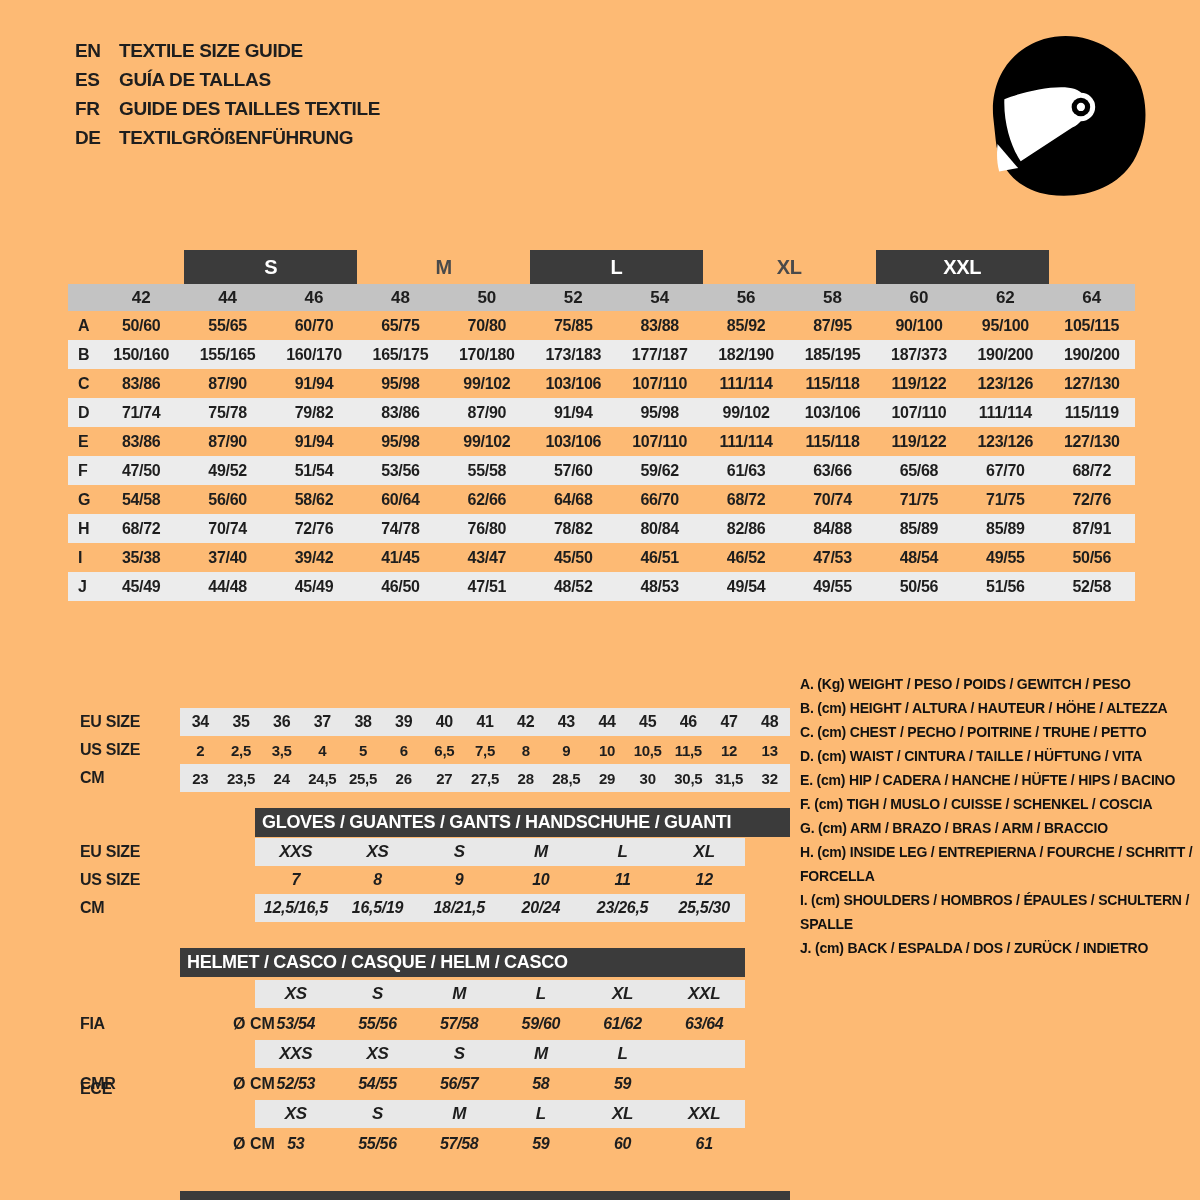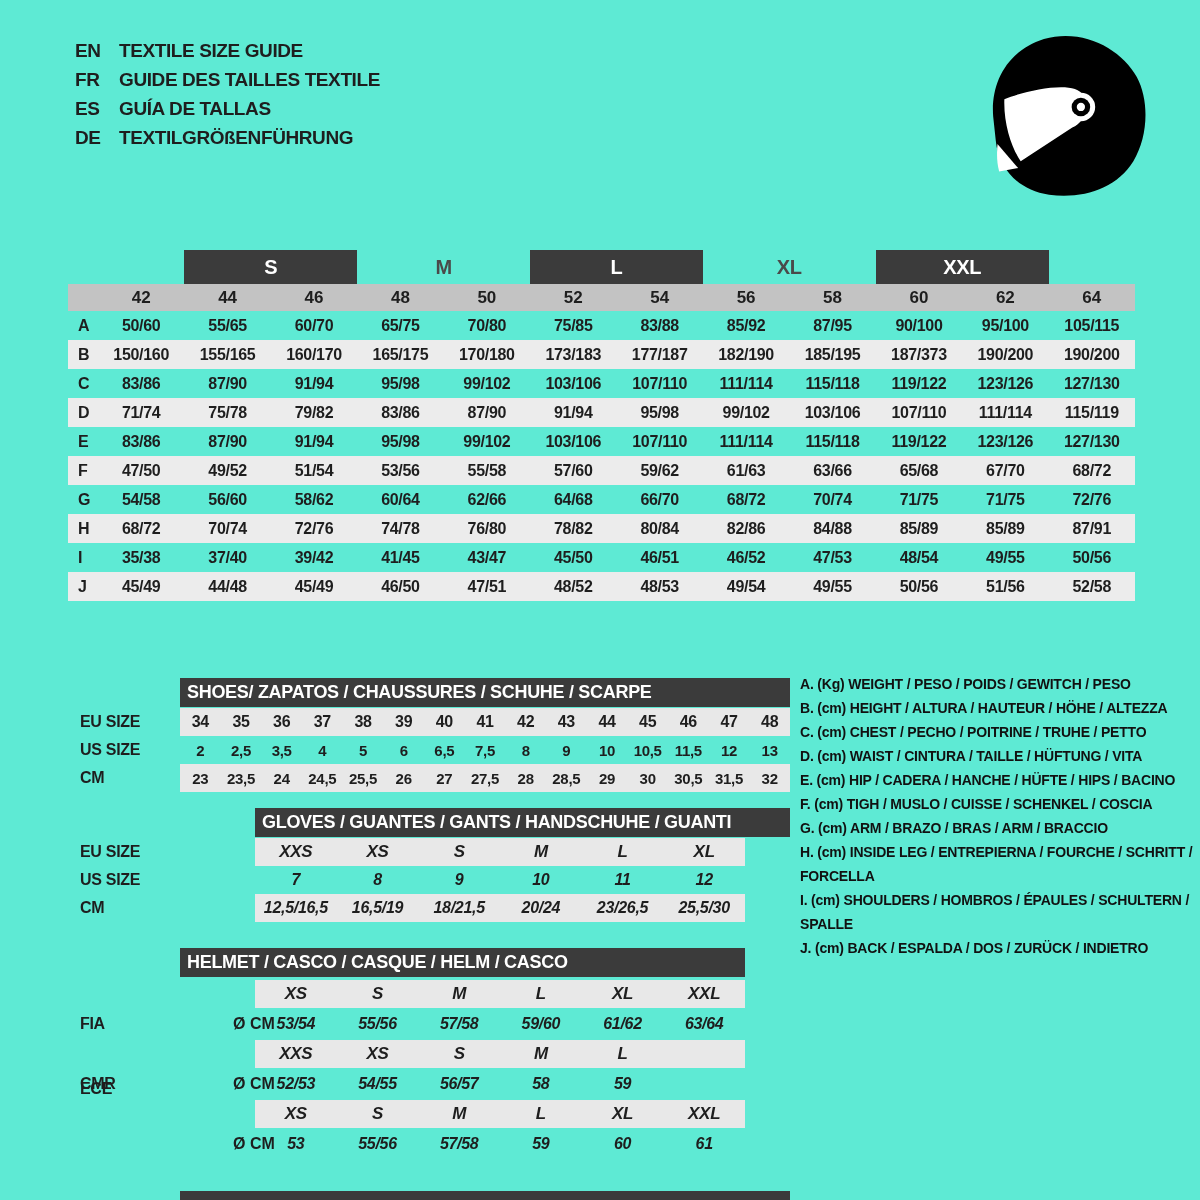--- a/index.html
+++ b/index.html
@@ -1,16 +1,16 @@
 <!DOCTYPE html>
 <html><head>
 <meta charset="utf-8">
 <style>
   html,body{margin:0;padding:0;background:#fff;}
-  .canvas{position:relative;width:1200px;height:1200px;background:#5eead4;overflow:hidden;
+  .canvas{position:relative;width:1200px;height:1200px;background:#fdba74;overflow:hidden;
           font-family:"Liberation Sans",sans-serif;color:#1e1e1e;}
 
   
   #lang-block{position:absolute;left:75px;top:36px;}
   .lang-line{display:flex;height:29px;align-items:center;font-weight:700;font-size:19px;letter-spacing:-0.4px;}
   .lang-code{width:44px;}
   .lang-title{white-space:nowrap;}
 
   
   #helmet-icon{position:absolute;left:982px;top:24px;width:172px;height:178px;}
@@ -71,26 +71,26 @@
 <body>
 
 <div class="canvas">
 
   <div id="lang-block">
       <div class="lang-line">
         <span class="lang-code">EN</span>
         <span class="lang-title">TEXTILE SIZE GUIDE</span>
       </div>
       <div class="lang-line">
+        <span class="lang-code">ES</span>
+        <span class="lang-title">GUÍA DE TALLAS</span>
+      </div>
+      <div class="lang-line">
         <span class="lang-code">FR</span>
         <span class="lang-title">GUIDE DES TAILLES TEXTILE</span>
-      </div>
-      <div class="lang-line">
-        <span class="lang-code">ES</span>
-        <span class="lang-title">GUÍA DE TALLAS</span>
       </div>
       <div class="lang-line">
         <span class="lang-code">DE</span>
         <span class="lang-title">TEXTILGRÖßENFÜHRUNG</span>
       </div>
     </div>
 
   <div id="helmet-icon">
     <svg viewBox="0 0 100 100" width="172" height="178">
       <path fill="#000" d="M36 7 C14 14 5 33 6.5 52 L8 66 C9.5 82 21 95 39 97.5 C59 100 78 94 88 78 C96.5 64 97.5 43 90 29 C81 13 59 0.5 36 7 Z"></path>
@@ -269,21 +269,20 @@
         <span class="cell">48/52</span>
         <span class="cell">48/53</span>
         <span class="cell">49/54</span>
         <span class="cell">49/55</span>
         <span class="cell">50/56</span>
         <span class="cell">51/56</span>
         <span class="cell">52/58</span>
       </div>
     </div>
 
-  <div id="shoes-bar" class="sec-bar">SHOES/ ZAPATOS / CHAUSSURES / SCHUHE / SCARPE</div>
   <div class="row-label" style="top:708px">EU SIZE</div>
   <div class="row-label" style="top:736px">US SIZE</div>
   <div class="row-label" style="top:764px">CM</div>
   <div id="shoes-eu" class="vgrid g15 shaded">
       <span class="cell">34</span>
       <span class="cell">35</span>
       <span class="cell">36</span>
       <span class="cell">37</span>
       <span class="cell">38</span>
       <span class="cell">39</span>

